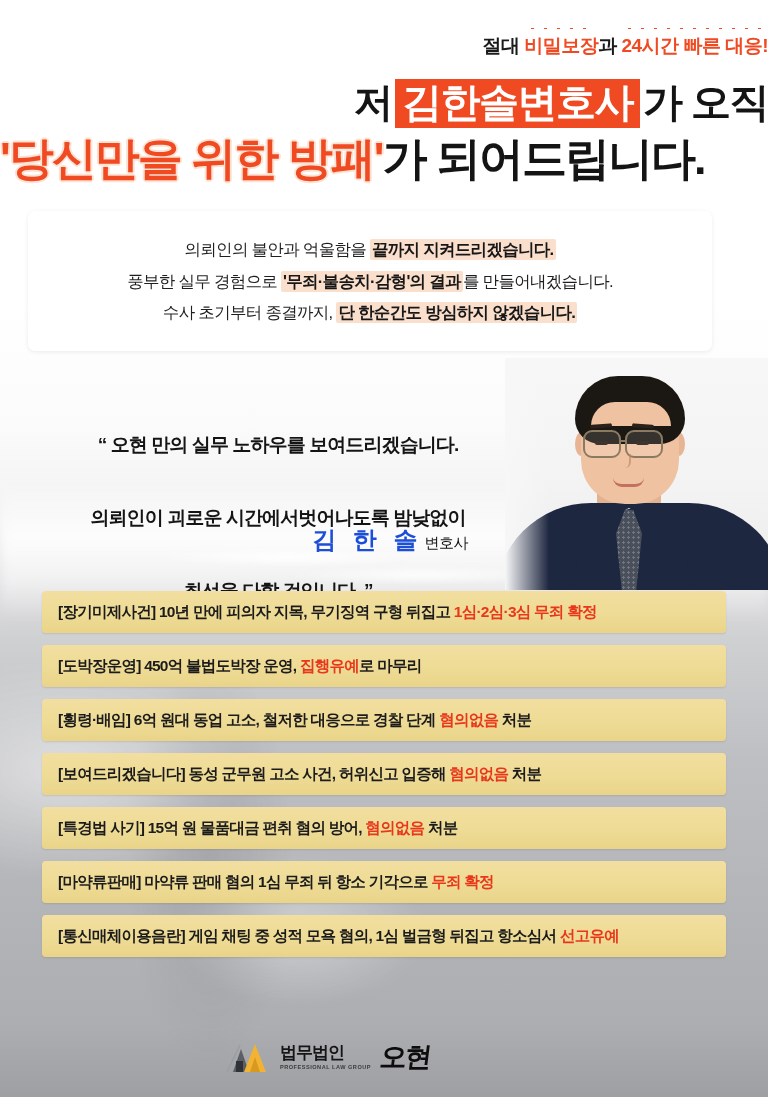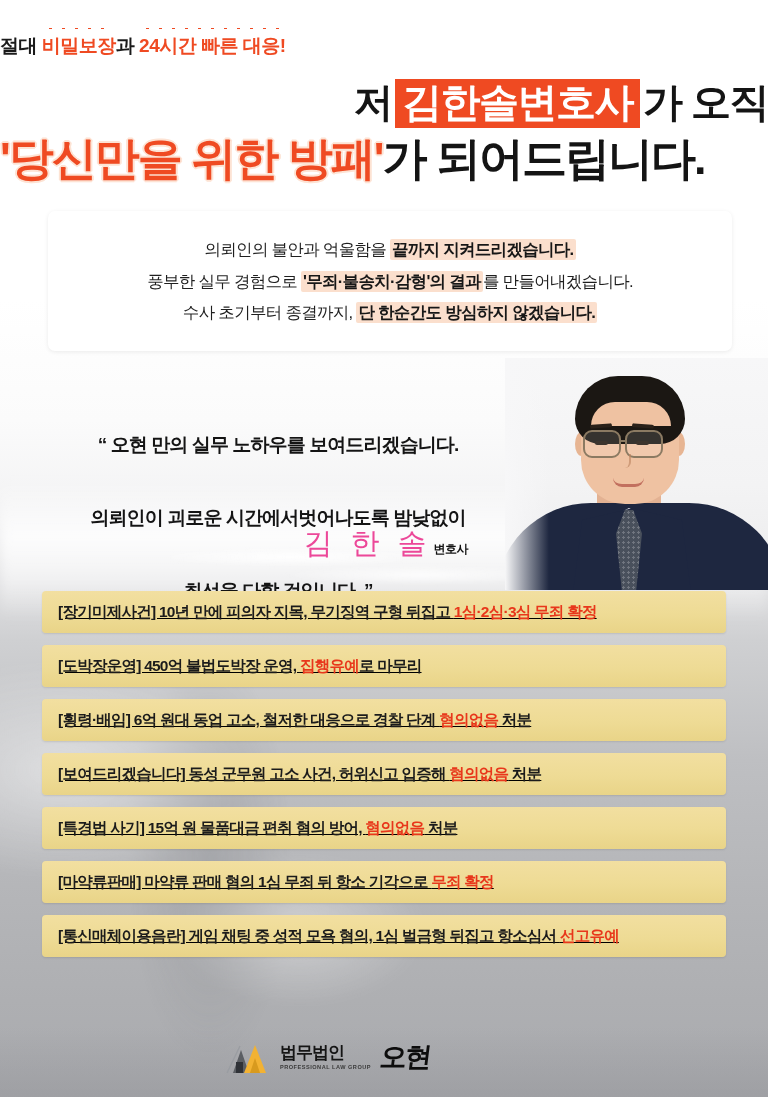--- a/index.html
+++ b/index.html
@@ -54,21 +54,21 @@
   #bg-bottom-dark {
     position:absolute; left:0; bottom:0; width:768px; height:70px;
     background:linear-gradient(180deg, rgba(150,151,155,0) 0%, rgba(150,151,155,.55) 100%);
   }
 
   
   .stage { position:absolute; inset:0; }
 
   #eyebrow {
     position:absolute; top:33px; left:0; width:768px;
-    text-align:left;
+    text-align:right;
     font-size:19px; font-weight:bold; letter-spacing:-.5px;
     color:#1a1a1a; white-space:nowrap;
   }
   #eyebrow .hot { color:#ef4a22; }
   .dotted { position:relative; }
   .dotted::before {
     content:"";
     position:absolute; left:2px; right:2px; top:-9px; height:4px;
     background-image:radial-gradient(#ef4a22 1.9px, transparent 2px);
     background-size:13px 5px;
@@ -97,21 +97,21 @@
     color:#ef4a22;
     text-shadow:
       -1px -1px 0 #fde3d4, 1px -1px 0 #fde3d4,
       -1px  1px 0 #fde3d4, 1px  1px 0 #fde3d4,
       -2px  0   0 #fde3d4, 2px  0   0 #fde3d4,
        0   2px  0 #fde3d4,  0  -2px 0 #fde3d4;
   }
 
   
   #promise-card {
-    position:absolute; left:48px; top:211px;
+    position:absolute; left:28px; top:211px;
     width:684px; height:140px;
     background:#ffffff;
     border-radius:7px;
     box-shadow:0 1px 4px rgba(0,0,0,.08);
     display:flex; flex-direction:column;
     align-items:center; justify-content:center;
     gap:11px;
     padding:6px 18px;
   }
   .promise-line {
@@ -131,24 +131,24 @@
   .quote-line {
     font-size:19px; font-weight:bold; letter-spacing:-.9px;
     color:#141414; line-height:1.95; white-space:nowrap;margin-top:36px;
   }
   #signature {
     position:absolute; left:48px; top:524px; width:420px;
     text-align:right;
     white-space:nowrap;
   }
   #sig-name {
-    font-size:29px; font-weight:normal; letter-spacing:5px; color:#ec4899;
+    font-size:24px; font-weight:bold; letter-spacing:5px; color:#1d4ed8;
   }
   #sig-role {
-    font-size:12px; font-weight:bold; letter-spacing:-.5px; color:#101010;
+    font-size:15px; font-weight:normal; letter-spacing:-.5px; color:#101010;
     margin-left:2px;
   }
 
   
   #portrait {
     position:absolute; left:505px; top:358px;
     width:263px; height:232px;
     overflow:hidden;
   }
   #portrait .photo-bg {
@@ -245,32 +245,31 @@
     position:absolute; left:42px; top:591px; width:684px;
   }
   .result-row {
     height:42px;
     background:linear-gradient(180deg,#f2dfa0 0%,#eedb95 55%,#e9d488 100%);
     border-radius:4px;
     margin-bottom:12px;
     display:flex; align-items:center;
     padding:0 16px;
     box-shadow:0 1px 2px rgba(0,0,0,.10);
-    text-decoration:underline;
   }
   .result-text {
     font-size:15.5px; font-weight:bold; letter-spacing:-.75px;
     color:#1b1b1b; white-space:nowrap; line-height:1;
   }
   .result-text .hot { color:#e8371b; }
 
   
   #footer-logo {
     position:absolute; left:0; bottom:22px; width:654px;
-    display:flex; align-items:center; justify-content:center; gap:10px;
+    display:flex; justify-content:center; gap:10px;
   }
   #logo-mark { width:46px; height:34px; display:block; }
   #logo-text-wrap { display:flex; align-items:center; gap:9px; }
   #logo-kr {
     font-size:17px; font-weight:bold; letter-spacing:-1px; color:#151515;
     line-height:1.05;
   }
   #logo-en {
     font-size:5.6px; font-weight:bold; letter-spacing:.5px;
     color:#3a3a3a; margin-top:2px;

